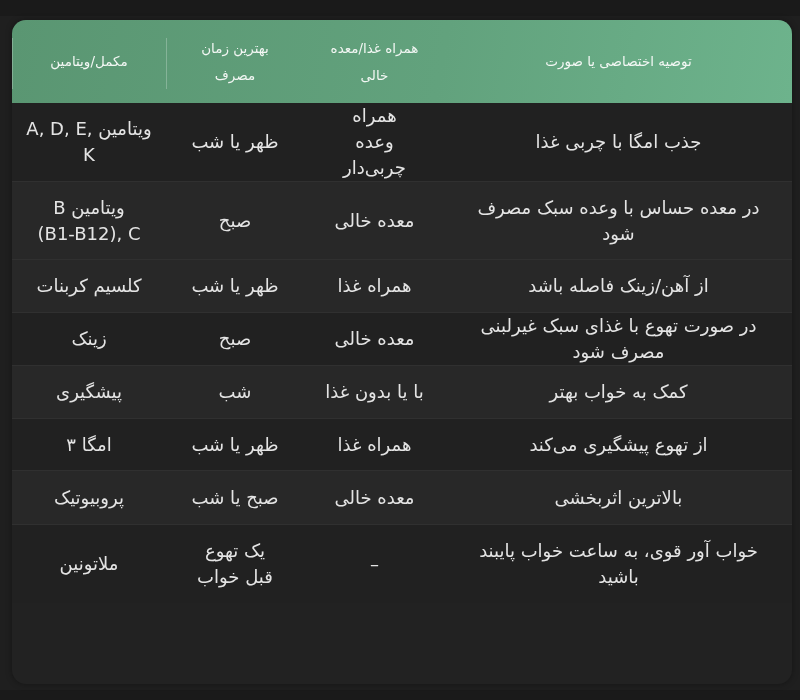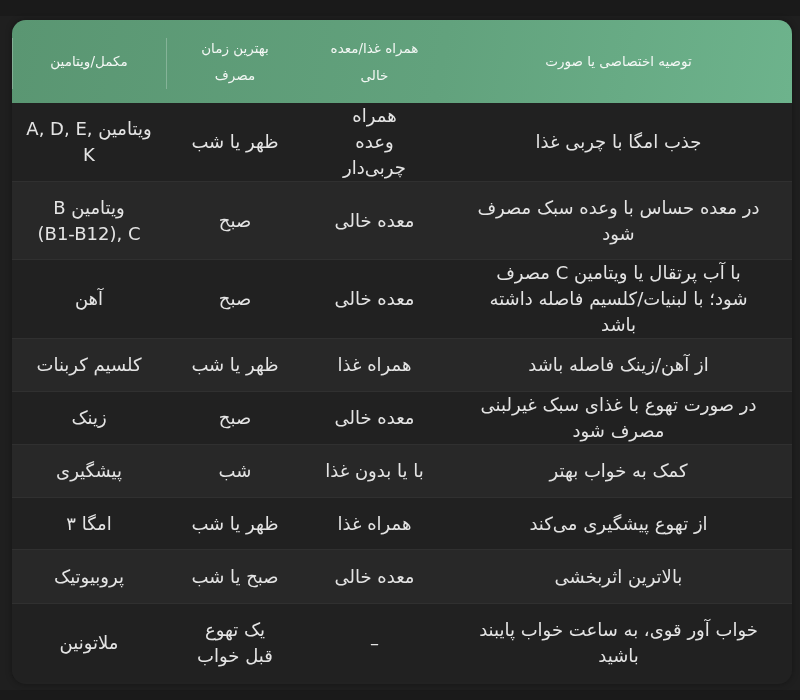--- a/index.html
+++ b/index.html
@@ -106,26 +106,20 @@
         <td style="padding:0 30px;">همراه وعده چربی‌دار</td>
         <td>ظهر یا شب</td>
         <td>ویتامین A, D, E, K</td>
       </tr>
       <tr class="even" style="height:78px;">
         <td>در معده حساس با وعده سبک مصرف شود</td>
         <td>معده خالی</td>
         <td>صبح</td>
         <td style="padding:0 24px;">ویتامین B (B1-B12), C</td>
       </tr>
-      <tr class="odd" style="height:77px;">
-        <td style="padding:0 30px;">با آب پرتقال یا ویتامین C مصرف شود؛ با لبنیات/کلسیم فاصله داشته باشد</td>
-        <td>معده خالی</td>
-        <td>صبح</td>
-        <td>آهن</td>
-      </tr>
       <tr class="even" style="height:53px;">
         <td>از آهن/زینک فاصله باشد</td>
         <td>همراه غذا</td>
         <td>ظهر یا شب</td>
         <td>کلسیم کربنات</td>
       </tr>
       <tr class="odd" style="height:53px;">
         <td>در صورت تهوع با غذای سبک غیرلبنی مصرف شود</td>
         <td>معده خالی</td>
         <td>صبح</td>

